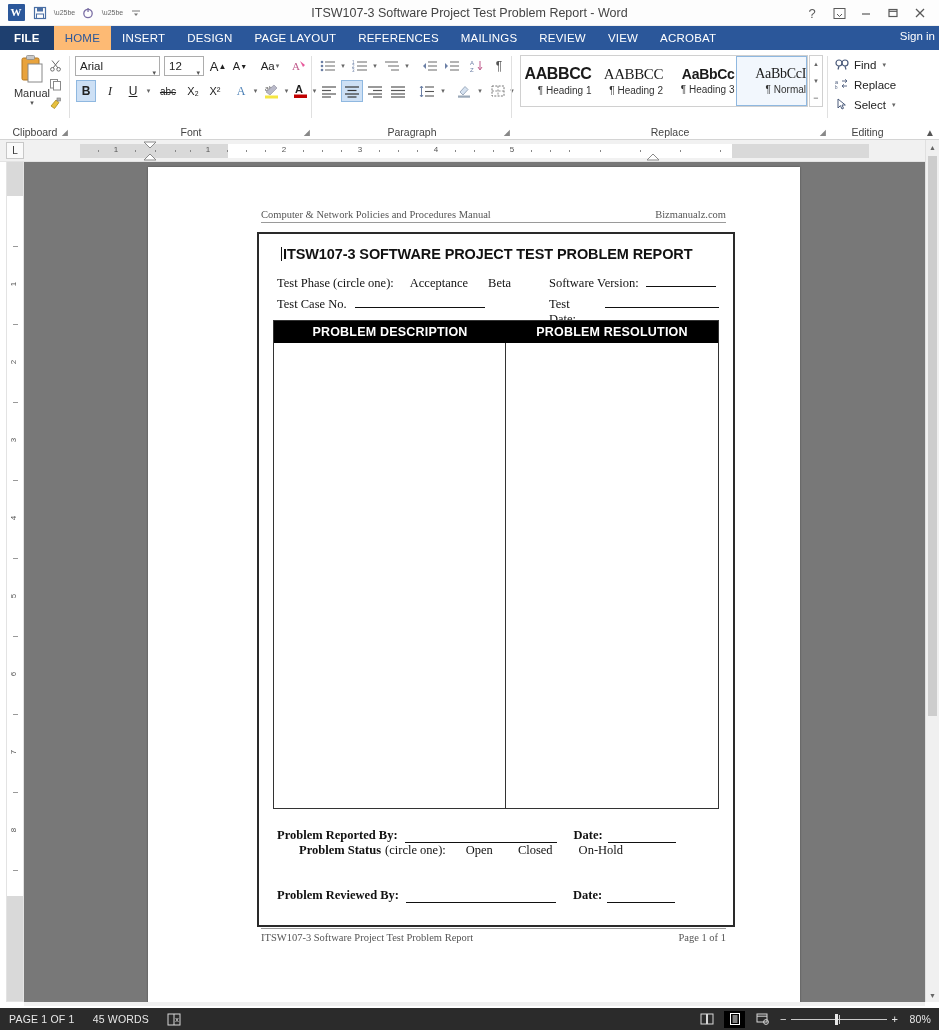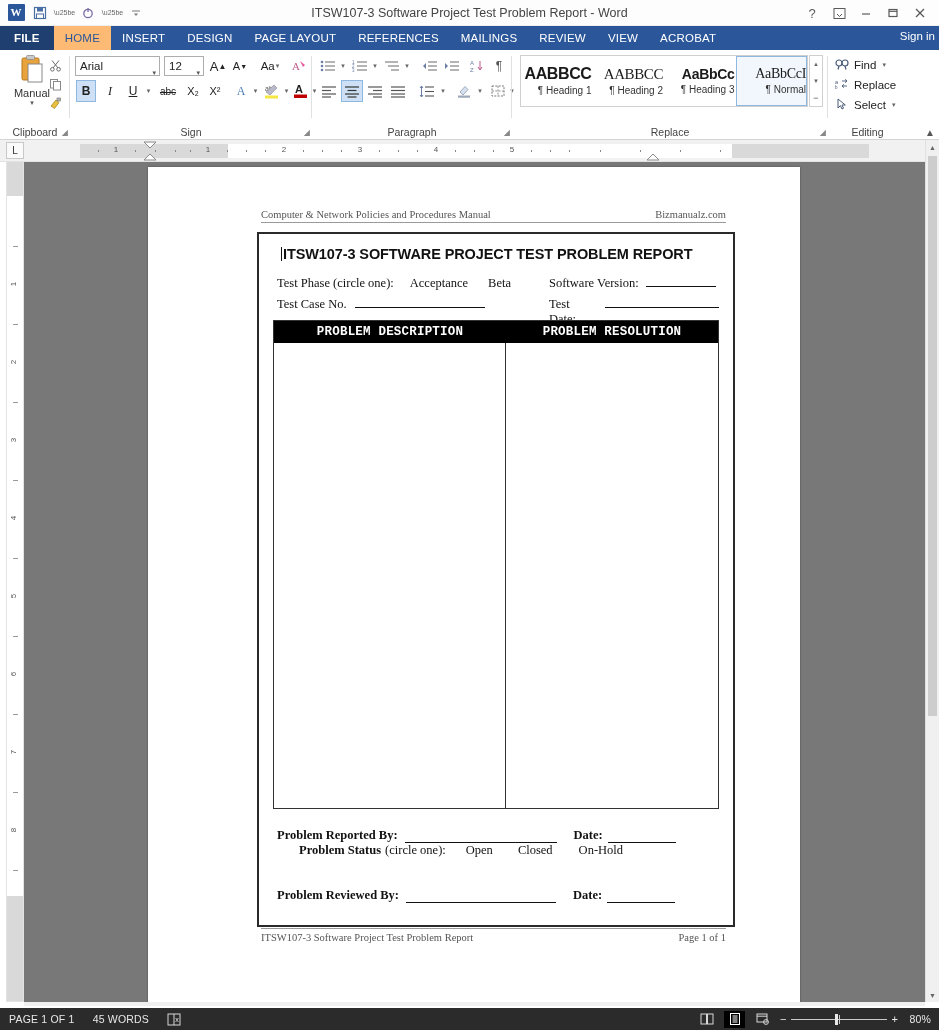--- a/index.html
+++ b/index.html
@@ -222,21 +222,21 @@
   .m-left { width: 272px; display: flex; align-items: baseline; }
   .m-right { flex: 1; display: flex; align-items: baseline; }
   .blank { display: inline-block; border-bottom: 1px solid #111; height: 11px; }
   .tbl {
     position: absolute; left: 14px; top: 86px; right: 14px; bottom: 116px;
     border: 1px solid #333; display: flex; flex-direction: column;
   }
   .tbl-head { display: flex; height: 22px; background: #000; }
   .th {
     color: #fff; font-size: 12.5px; font-weight: bold; letter-spacing: .2px;
-    display: flex; align-items: center; justify-content: center; font-family: Liberation Mono, monospace;
+    display: flex; align-items: center; justify-content: center;
   }
   .th.c1 { width: 232px; }
   .th.c2 { flex: 1; }
   .tbl-body { flex: 1; display: flex; }
   .td { background: #fff; }
   .td.c1 { width: 232px; border-right: 1px solid #333; }
   .td.c2 { flex: 1; }
   .sign {
     position: absolute; left: 18px; right: 14px; bottom: 22px;
     font-family: "Liberation Serif", serif; font-size: 12.5px; color: #111;
@@ -471,21 +471,21 @@
       <div class="ficon r2" style="left:221px;width:20px;">
         <svg width="18" height="18" viewBox="0 0 18 18">
             <text x="3" y="11" font-size="11" font-weight="bold" fill="#222">A</text>
             <rect x="2" y="12.5" width="13" height="3.5" fill="#c00000"></rect>
           </svg>
       </div>
       <div class="ficon r2" style="left:238px;width:12px;">
           <span class="caret">▾</span>
         </div>
 
-      <div class="grp-label">Sign</div>
+      <div class="grp-label">Font</div>
       <div class="dlg">◢</div>
       <div class="grp-sep" style="right:0"></div>
     </div>
 
     <div class="grp" id="grp-para">
       <div class="picon" style="left:6px;top:6px;width:20px;">
         <svg width="16" height="14" viewBox="0 0 16 14">
             <circle cx="2" cy="3" r="1.3" fill="#6b7fa5"></circle>
             <circle cx="2" cy="7" r="1.3" fill="#6b7fa5"></circle>
             <circle cx="2" cy="11" r="1.3" fill="#6b7fa5"></circle>

